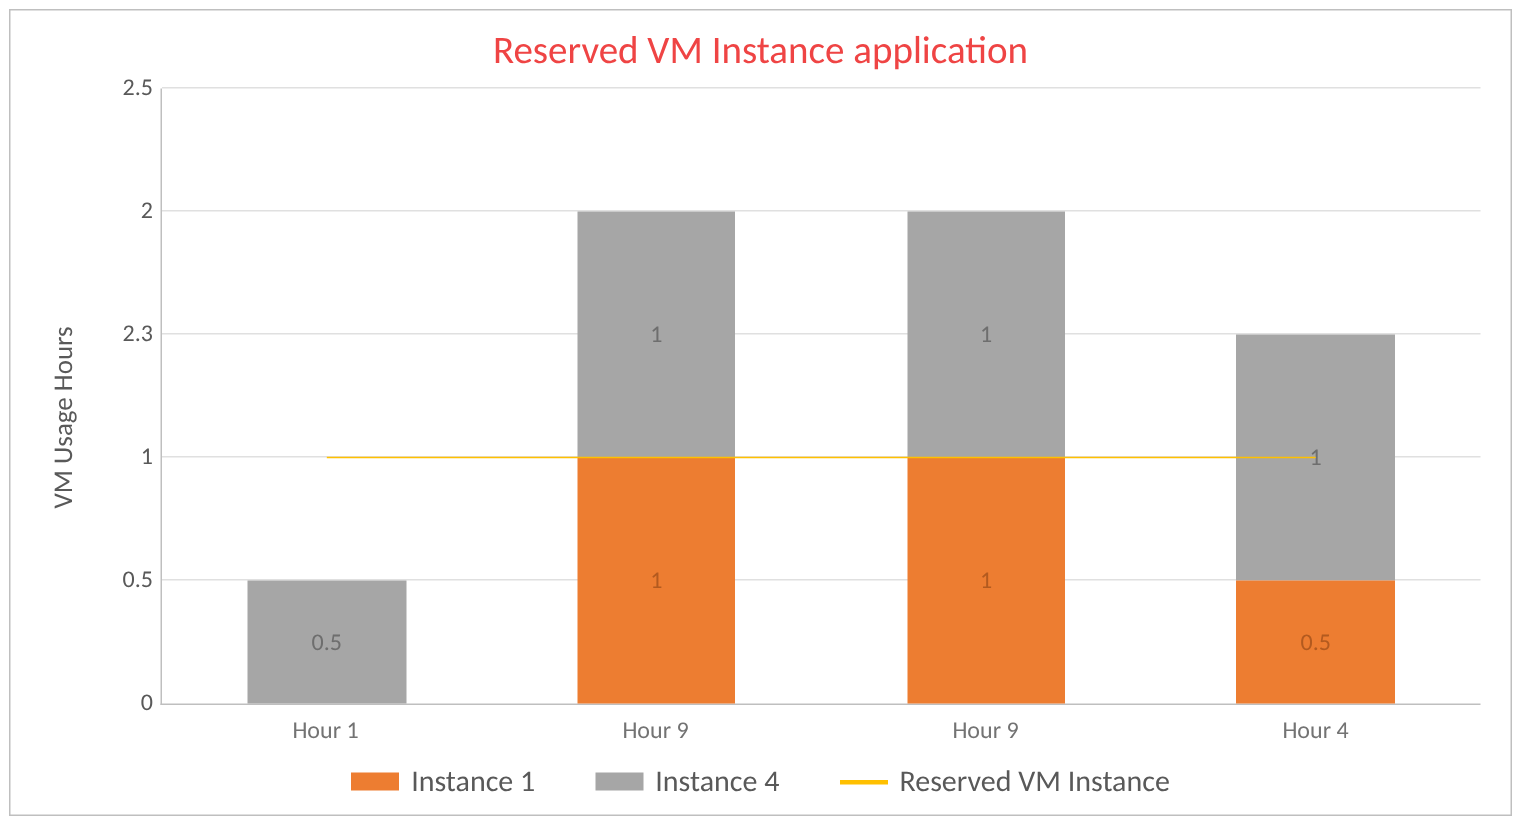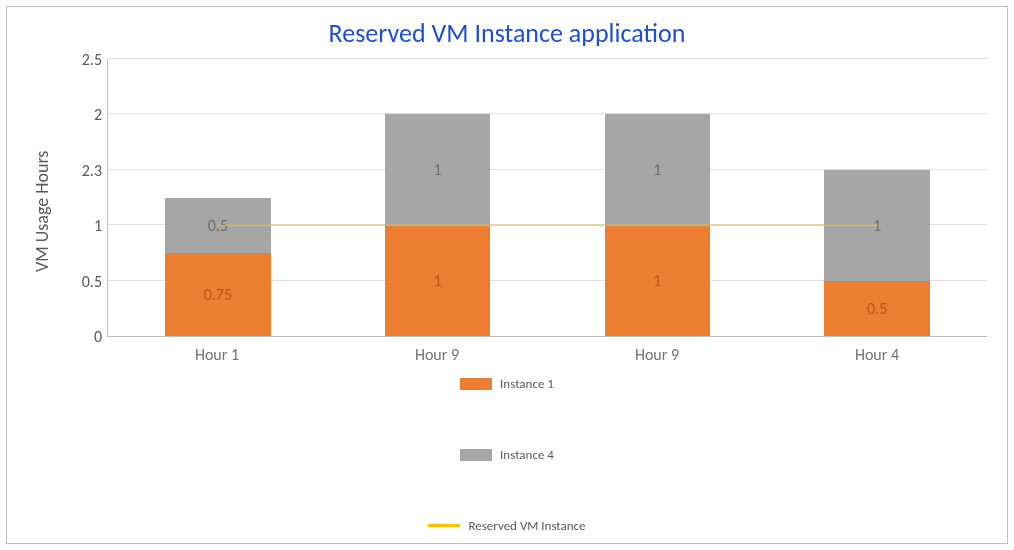--- a/index.html
+++ b/index.html
@@ -15,21 +15,21 @@
     height: 100%;
     border: 1px solid #bfbfbf;
     background: #fff;
     display: flex;
     flex-direction: column;
     padding: 10px 20px 10px 20px;
   }
   .chart-title {
     text-align: center;
     font-size: 26px;
-    color: #1d4ed8;
+    color: #ef4444;
     font-weight: normal;
     margin-bottom: 10px;
   }
   .plot-row {
     flex: 1;
     display: flex;
     align-items: stretch;
   }
   .ylabel {
     writing-mode: vertical-rl;
@@ -108,26 +108,25 @@
     display: flex;
     justify-content: space-around;
     font-size: 16px;
     color: #737373;
     padding: 8px 0 0 0;
   }
   .xtick { width: 12%; text-align: center; white-space: nowrap; }
   .legend {
     display: flex;
     justify-content: center;
-    gap: 56px;
+    gap: 40px;
     align-items: center;
-    font-size: 13px;
+    font-size: 20px;
     color: #595959;
     padding-top: 12px;
-    flex-direction: column;
   }
   .legend-item { display: flex; align-items: center; gap: 8px; }
   .swatch { width: 32px; height: 12px; }
   .swatch-line { width: 32px; height: 3px; }
   .sw1 { background: #ed7d31; }
   .sw2 { background: #a6a6a6; }
   .sw3 { background: #ffc000; }
   .plot-with-yaxis {
     flex: 1;
     display: flex;
@@ -160,23 +159,20 @@
           <div class="grid" style="bottom:20%"></div>
           <div class="grid" style="bottom:40%"></div>
           <div class="grid" style="bottom:60%"></div>
           <div class="grid" style="bottom:80%"></div>
           <div class="grid" style="bottom:100%"></div>
 
           <div class="bars">
             <div class="bar-slot">
               <div class="seg seg2" style="height:20%">
                   <span class="dl dl2">0.5</span>
-                </div>
-              <div class="seg seg1" style="height:30%">
-                  <span class="dl dl1">0.75</span>
                 </div>
             </div>
             <div class="bar-slot">
               <div class="seg seg2" style="height:40%">
                   <span class="dl dl2">1</span>
                 </div>
               <div class="seg seg1" style="height:40%">
                   <span class="dl dl1">1</span>
                 </div>
             </div>

